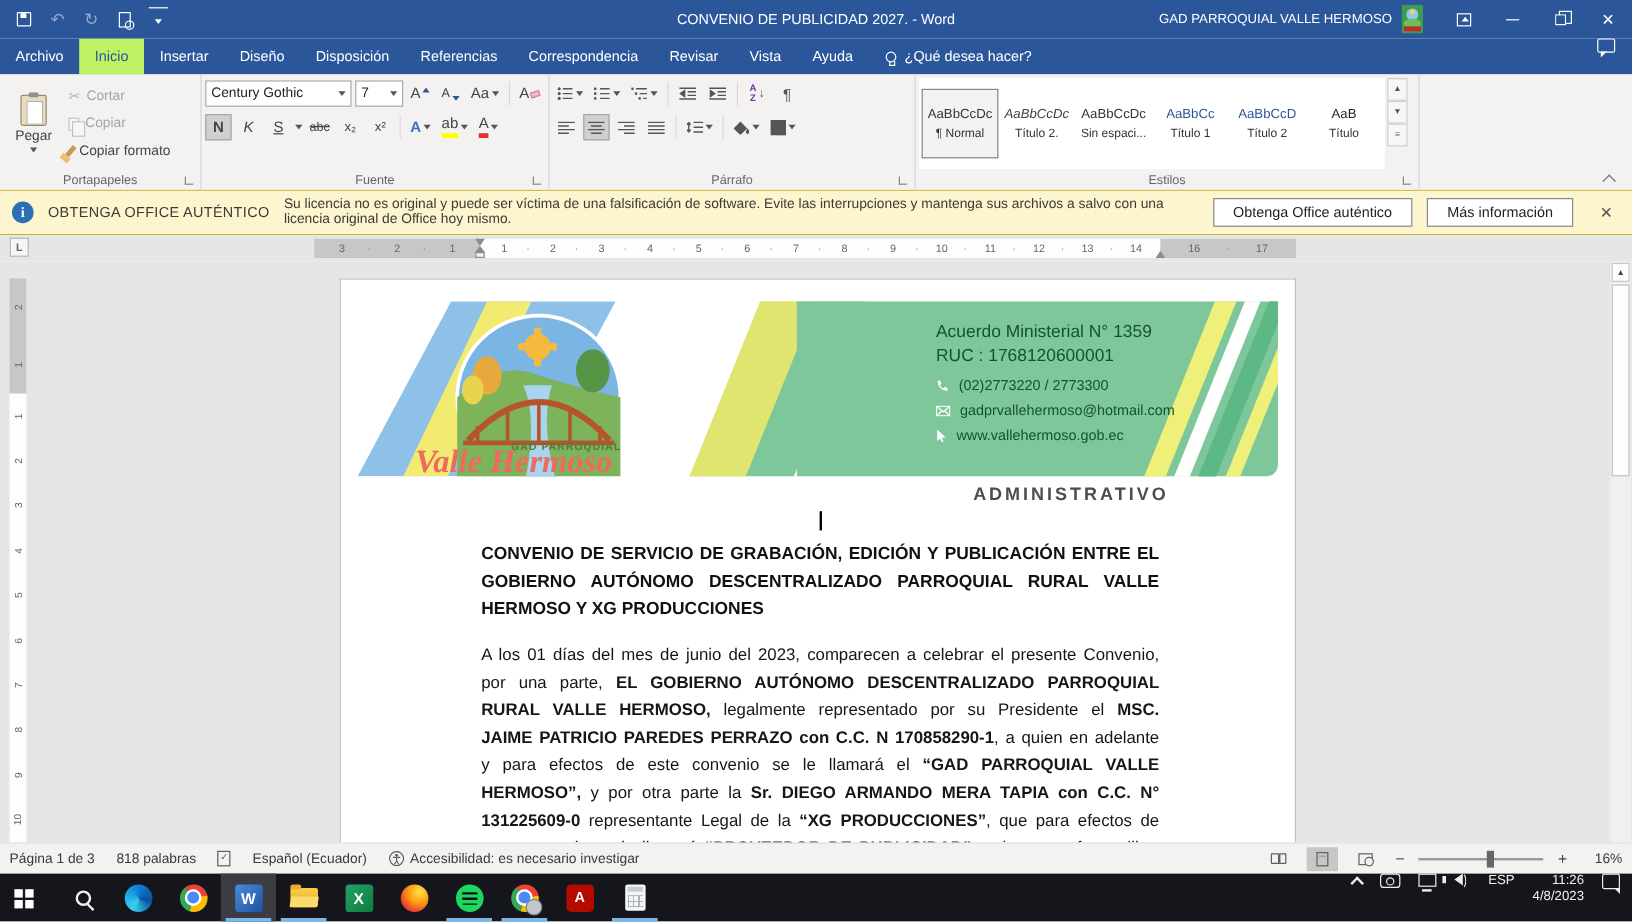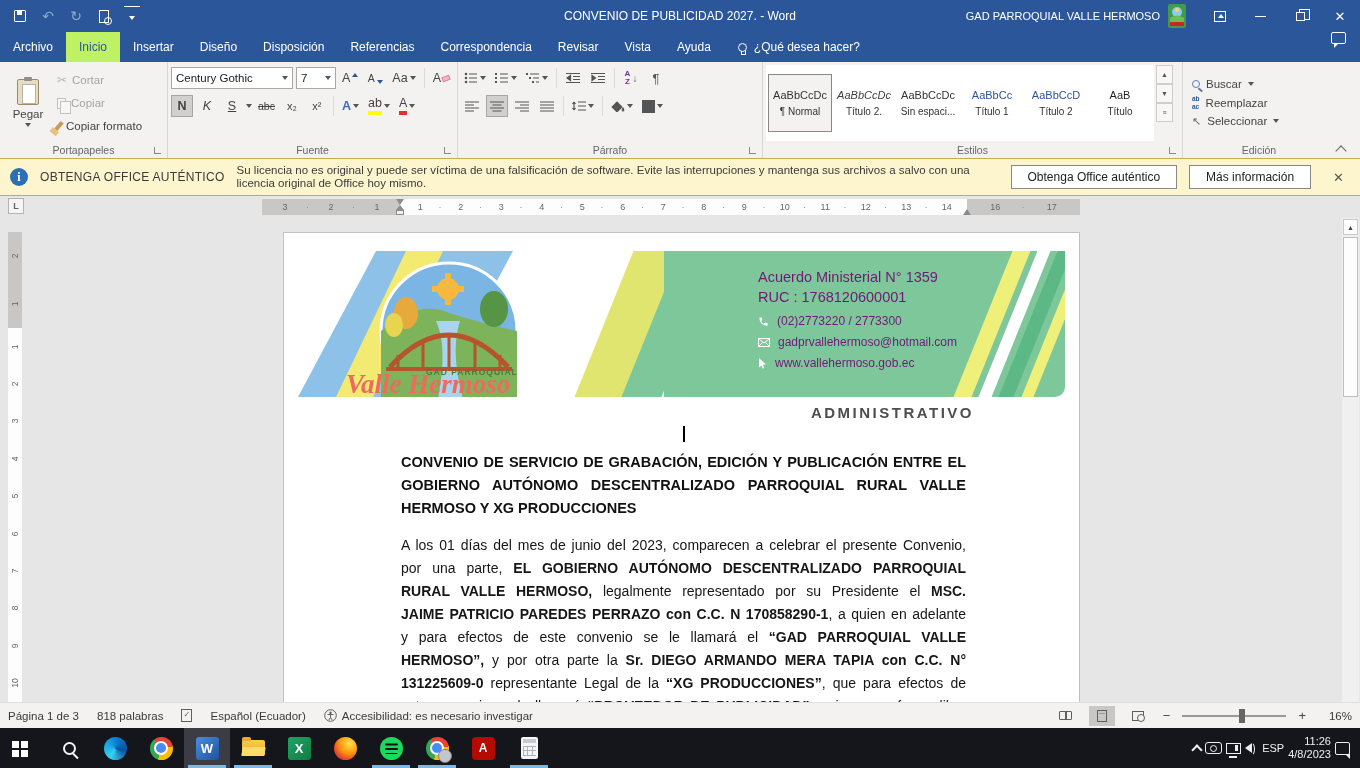--- a/index.html
+++ b/index.html
@@ -142,21 +142,21 @@
   .hdr-art{position:absolute;left:0;top:0}
   .banner-right{position:absolute;left:290px;right:0;top:0;bottom:0}
   .stripe-l{position:absolute;left:16px;top:-8px;bottom:-8px;width:48px;background:#e0e570;transform:skewX(-22deg)}
   .greenp{position:absolute;left:76px;right:0;top:0;bottom:0;background:#7ec79b;border-radius:0 10px 10px 0}
   .greenp:before{content:"";position:absolute;left:-13px;top:0;bottom:0;width:40px;background:#7ec79b;transform:skewX(-22deg)}
   .rs{position:absolute;top:-8px;bottom:-8px;transform:skewX(-22deg)}
   .rs1{right:64px;width:18px;background:#eef07a}
   .rs2{right:44px;width:13px;background:#fff}
   .rs3{right:22px;width:15px;background:#5cb985}
   .rs4{right:2px;width:12px;background:#eef07a}
-  .green-text{position:absolute;left:94px;top:16px;color:#701a75}
+  .green-text{position:absolute;left:116px;top:16px;color:#14532d}
   .g-line1{font-size:14.5px;line-height:20px}
   .contact{display:flex;align-items:center;gap:8px;margin-top:7px;font-size:12px}
   .contact svg{flex:0 0 auto}
   .administrativo{text-align:right;padding-right:105px;margin-top:7px;font-weight:bold;font-size:15px;letter-spacing:2.5px;color:#4d4d4d}
   .caret-line{width:1.5px;height:16px;background:#000;margin:5px 0 0 399px}
   .doc-title{margin:9px 113px 0 117px;font-weight:bold;font-size:14.5px;line-height:23px;text-align:justify;color:#111}
   .doc-para{margin:14px 113px 0 117px;font-size:14px;line-height:23px;text-align:justify;color:#161616;word-spacing:1.5px}
   .doc-para .bold,.doc-title .bold{font-weight:bold}
   
   .vscroll{position:absolute;right:1px;top:0;bottom:0;width:17px;background:#f0f0f0}
@@ -203,21 +203,21 @@
   .ic-explorer:before{content:"";position:absolute;left:0;top:-3px;width:9px;height:4px;background:#eda92d;border-radius:2px 2px 0 0}
   .ic-explorer:after{content:"";position:absolute;left:0;bottom:0;width:23px;height:9px;background:#fbdc6b;border-radius:1px;transform:skewX(-10deg)}
   .ic-firefox{width:23px;height:23px;border-radius:50%;background:radial-gradient(circle at 68% 28%,#ffe14d,#ff9a0e 42%,#e4452c 72%,#a2246b 100%)}
   .ic-spotify{width:23px;height:23px;border-radius:50%;background:#1ed760}
   .ic-spotify:after{content:"";position:absolute;left:5px;top:11px;width:13px;height:2px;border-radius:2px;background:#121212;box-shadow:0 -4.5px 0 0 #121212,0 4.5px 0 -0.5px #121212}
   .ic-acrobat{width:23px;height:23px;border-radius:4px;background:#b30b00;display:flex;align-items:center;justify-content:center}
   .ic-acrobat:after{content:"A";color:#fff;font-weight:bold;font-size:12px}
   .ic-calc{width:17px;height:22px;background:#f5f6f7;border-radius:2px}
   .ic-calc:before{content:"";position:absolute;left:2px;top:2px;right:2px;height:4px;background:#c7cbd0}
   .ic-calc:after{content:"";position:absolute;left:2px;top:9px;width:13px;height:10px;background:repeating-linear-gradient(0deg,#aeb2b6 0 1px,transparent 1px 4.5px),repeating-linear-gradient(90deg,#aeb2b6 0 1px,transparent 1px 4.5px)}
-  .tray{margin-left:auto;display:flex;align-items:center;gap:4px;padding-right:10px;color:#f0f0f0}
+  .tray{margin-left:auto;display:flex;align-items:flex-start;gap:15px;padding-right:10px;color:#f0f0f0}
   .tr-chev{width:8px;height:8px;border-top:2px solid #eee;border-left:2px solid #eee;transform:rotate(45deg);margin-top:4px}
   .tr-cam{width:17px;height:12px;border:1.5px solid #eee;border-radius:3px;position:relative}
   .tr-cam:after{content:"";position:absolute;left:4px;top:1.5px;width:5px;height:5px;border:1.5px solid #eee;border-radius:50%}
   .tr-net{width:15px;height:11px;border:1.5px solid #eee;position:relative}
   .tr-net:after{content:"";position:absolute;left:2px;bottom:-5px;width:8px;height:2px;background:#eee}
   .tr-vol{width:0;height:0;border-top:5px solid transparent;border-bottom:5px solid transparent;border-right:7px solid #eee;position:relative;margin-right:6px}
   .tr-vol:before{content:"";position:absolute;left:-10px;top:-3px;width:3px;height:6px;background:#eee}
   .tr-vol:after{content:"";position:absolute;left:2px;top:-6px;width:6px;height:12px;border:1.5px solid transparent;border-right-color:#eee;border-radius:50%}
   .tr-lang{font-size:11px}
   .tr-clock{font-size:11px;line-height:13px;text-align:right}
@@ -534,41 +534,20 @@
           <span class="gal-btn">▼</span>
           <span class="gal-btn">≡</span>
         </div>
       </div>
       <div class="rg-label">
           <span>Estilos</span>
           <span class="launcher"></span>
         </div>
     </div>
 
-    <div class="rgroup" style="width:152px;border-right:none">
-      <div class="rg-body edit-col">
-        <div class="edit-row">
-            <span class="mag"></span>
-            <span>Buscar</span>
-            <span class="cv tri-b"></span>
-          </div>
-        <div class="edit-row">
-            <span class="abac">ab<br>ac</span>
-            <span>Reemplazar</span>
-          </div>
-        <div class="edit-row">
-            <span class="sel-arrow">↖</span>
-            <span>Seleccionar</span>
-            <span class="cv tri-b"></span>
-          </div>
-      </div>
-      <div class="rg-label">
-          <span>Edición</span>
-        </div>
-    </div>
 
     <span class="collapse"></span>
   </div>
 
   <div class="warnbar">
     <span class="info-ic">i</span>
     <span class="warn-title">OBTENGA OFFICE AUTÉNTICO</span>
     <span class="warn-msg">Su licencia no es original y puede ser víctima de una falsificación de software. Evite las interrupciones y mantenga sus archivos a salvo con una licencia original de Office hoy mismo.</span>
     <span class="warn-btn" style="margin-left:auto">Obtenga Office auténtico</span>
     <span class="warn-btn">Más información</span>

